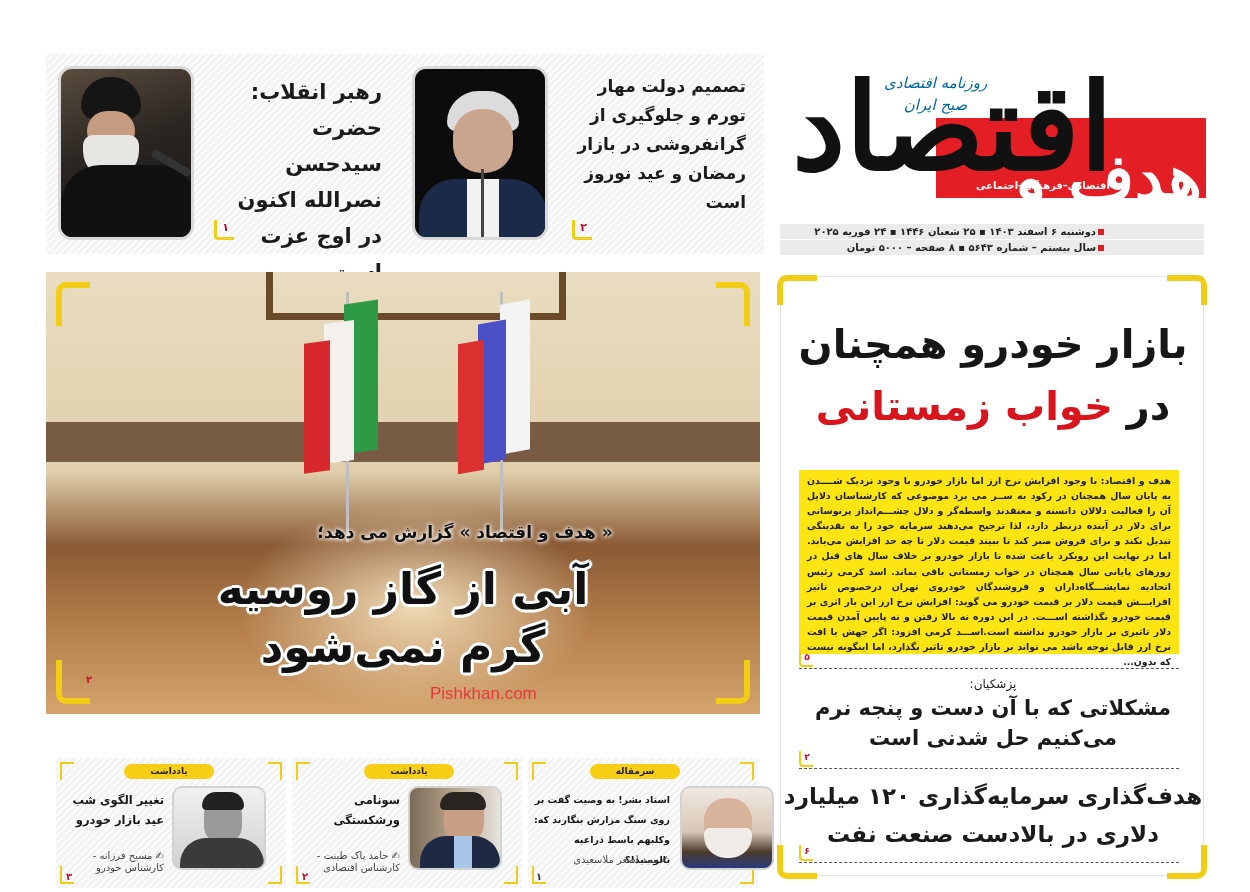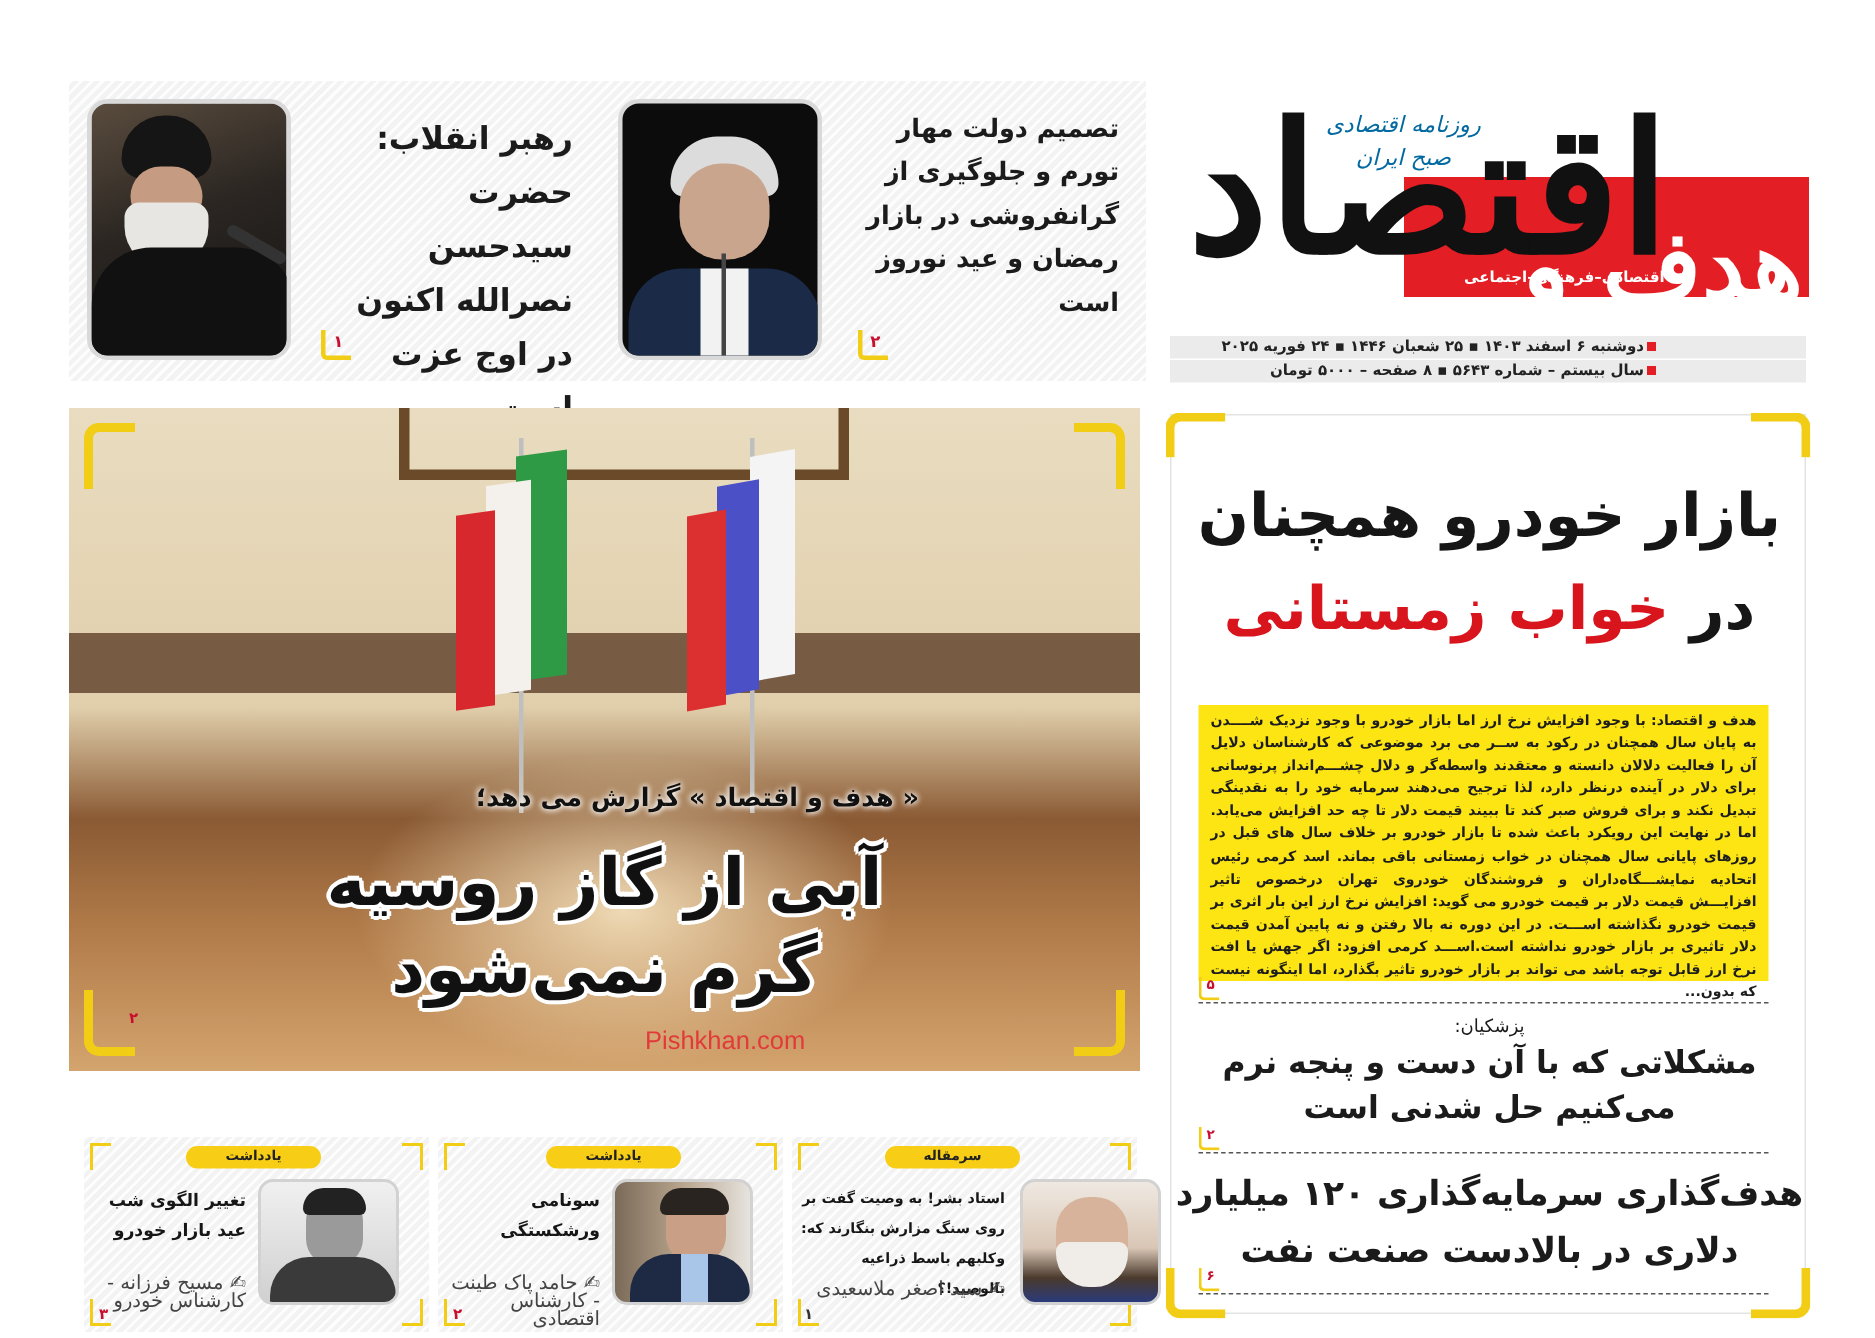--- a/index.html
+++ b/index.html
@@ -77,21 +77,21 @@
   .summary { position:absolute; left:18px; top:193px; width:380px; height:184px; background:#fde514; padding:3px 8px; font-size:9.4px; font-weight:bold; line-height:15.1px; color:#1d1d1d; text-align:justify; }
   .dash-row { position:absolute; left:18px; width:380px; height:14px; border-bottom:1px dashed #555; }
   .dash-row .num-bracket { left:0; top:-4px; width:14px; height:16px; font-size:9px; line-height:12px; border-width:2px; }
   .sub-story { position:absolute; left:0; width:424px; text-align:center; font-weight:bold; color:#1b1b1b; }
 
   
   .op-card { position:absolute; top:738px; width:230px; height:130px;margin-top:20px; }
   .op-card .badge { position:absolute; top:6px; left:70px; width:90px; height:15px; background:#f7cd16; border-radius:8px; font-size:9px; font-weight:bold; text-align:center; line-height:15px; color:#222; }
   .op-card .ph { position:absolute; top:28px; width:94px; height:84px; border-radius:10px; border:2px solid #d2d2d2; overflow:hidden; }
   .op-card .ot { position:absolute; top:32px; font-size:11.5px; font-weight:bold; line-height:20px; color:#161616; text-align:right; }
-  .op-card .au { position:absolute; top:92px; font-size:13px; color:#444; text-align:right; line-height:12px; }
+  .op-card .au { position:absolute; top:92px; font-size:10px; color:#444; text-align:right; line-height:12px; }
   .op-card .oc { position:absolute; width:14px; height:18px; border-color:#f2cd15; border-style:solid; border-width:0; }
 </style>
 </head>
 <body>
 
 <div class="teaser-band hatch">
 
   <div class="teaser" style="left:0;width:350px;">
     <div class="photo photo-leader" style="left:12px;">
       <div class="turban"></div>

